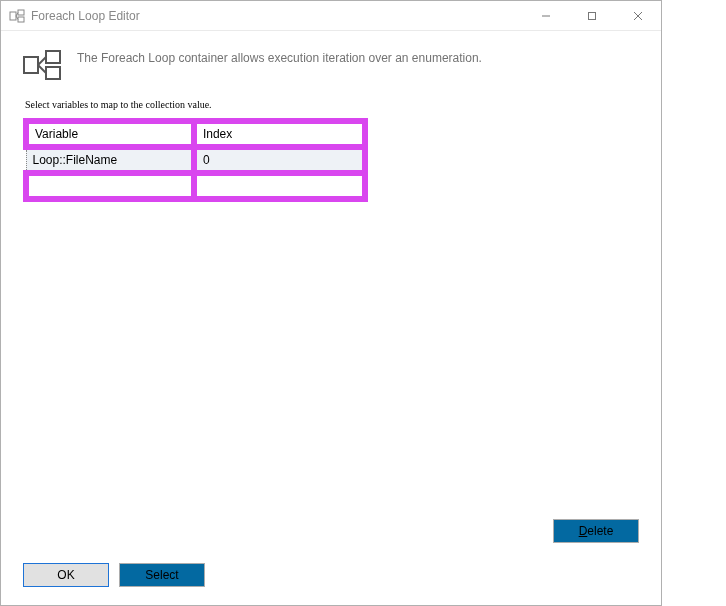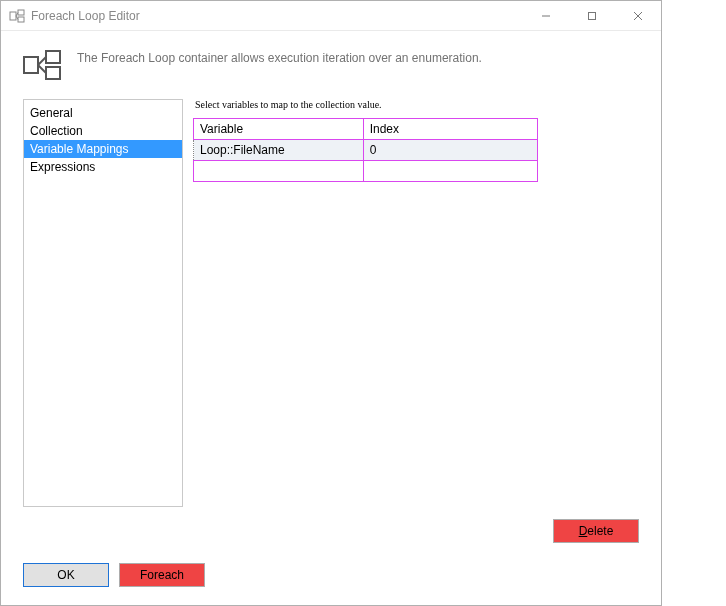--- a/index.html
+++ b/index.html
@@ -111,21 +111,21 @@
   .grid-wrap {
     flex: 1 1 auto;
     position: relative;
   }
   table.grid {
     border-collapse: collapse;
     width: 345px;
     font-size: 12px;
   }
   table.grid th, table.grid td {
-    border: 1px solid #d946ef;
+    border: 6px solid #d946ef;
     text-align: left;
     font-weight: normal;
     padding: 3px 6px;
     height: 20px;
     background: #fff;
   }
   table.grid th {
     background: #fff;
   }
   table.grid tr.data-row td {
@@ -141,21 +141,21 @@
   
   .delete-row {
     display: flex;
     justify-content: flex-end;
     padding: 6px 22px 4px 22px;
   }
   .dlg-btn {
     min-width: 86px;
     height: 24px;
     border: 1px solid #acacac;
-    background: #ef4444;
+    background: #0369a1;
     font-size: 12px;
     font-family: inherit;
     cursor: default;
     padding: 0 10px;
   }
   .dlg-btn u { text-decoration: underline; }
   .dlg-btn.default {
     border: 1.5px solid #1e73d6;
     background: #e1e1e1;
   }
@@ -212,26 +212,20 @@
         <rect x="23" y="18" width="14" height="12" fill="none" stroke="#555" stroke-width="2"></rect>
         <line x1="15" y1="16" x2="23" y2="8" stroke="#555" stroke-width="2"></line>
         <line x1="15" y1="16" x2="23" y2="24" stroke="#555" stroke-width="2"></line>
       </svg>
     </div>
     <div class="desc-text">The Foreach Loop container allows execution iteration over an enumeration.</div>
   </div>
 
   <div class="body">
 
-    <div class="nav-panel">
-      <div class="nav-item">General</div>
-      <div class="nav-item">Collection</div>
-      <div class="nav-item selected">Variable Mappings</div>
-      <div class="nav-item">Expressions</div>
-    </div>
 
     <div class="main-panel">
       <div class="instruction">Select variables to map to the collection value.</div>
       <div class="grid-wrap">
         <table class="grid">
           <tbody>
               <tr>
             <th style="width:170px">Variable</th>
             <th style="width:175px">Index</th>
           </tr>
@@ -249,16 +243,16 @@
     </div>
 
   </div>
 
   <div class="delete-row">
     <button class="dlg-btn"><u>D</u><span>elete</span></button>
   </div>
 
   <div class="footer">
     <button class="dlg-btn default">OK</button>
-    <button class="dlg-btn">Foreach</button>
+    <button class="dlg-btn">Select</button>
   </div>
 
 </div>
 
 </body></html>

